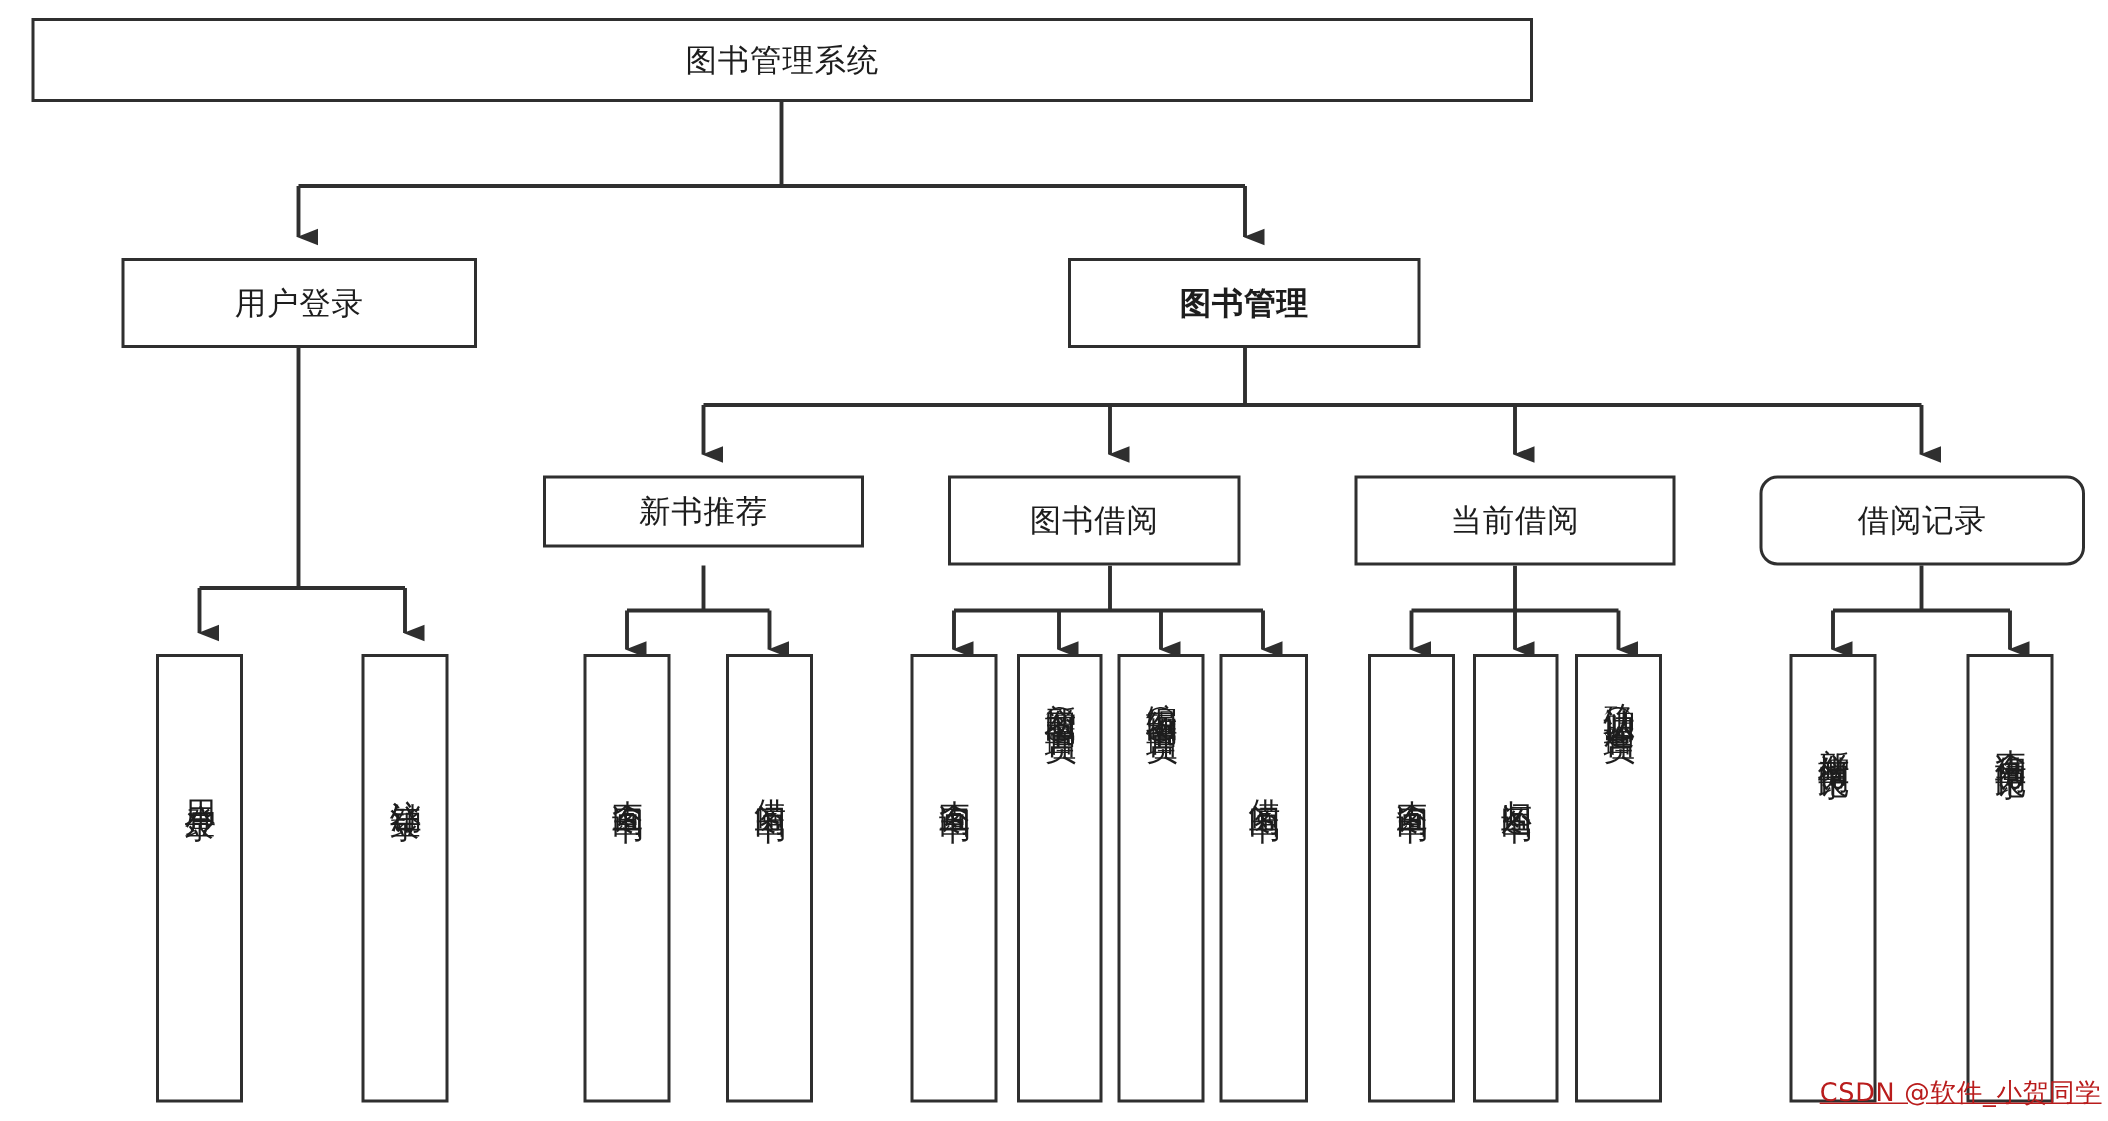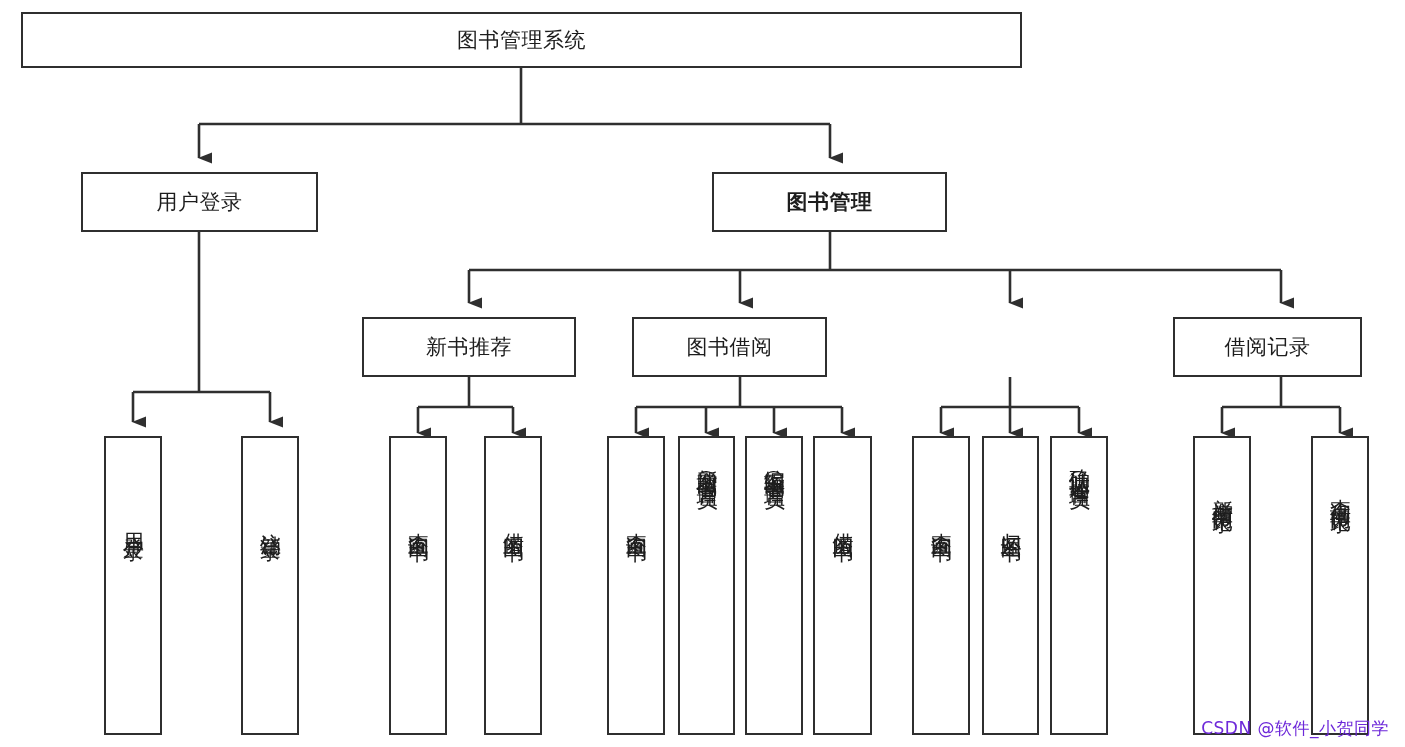--- a/index.html
+++ b/index.html
@@ -57,27 +57,28 @@
     letter-spacing: 3px;
     white-space: nowrap;
     display: block;
   }
   .node.leaf.pad-a .label { margin-top: 78px; }
   .node.leaf.pad-b .label { margin-top: 14px; }
   .node.leaf.pad-c .label { margin-top: 44px; }
 
   #watermark {
     position: absolute;
-    right: 16px;
+    right: 4px;
     bottom: 7px;
-    color: #6d28d9;
+    color: #b91c1c;
     font-size: 17px;
     letter-spacing: 0.5px;
     z-index: 5;
     white-space: nowrap;
+    text-decoration: underline;
   }
 </style>
 </head>
 <body>
 
 <div id="canvas">
 
   <svg id="edges" viewBox="0 0 1405 747" xmlns="http://www.w3.org/2000/svg">
     <defs>
       <marker id="arr" viewBox="0 0 12 14" refX="6" refY="13" markerWidth="12" markerHeight="14" orient="auto" markerUnits="userSpaceOnUse">
@@ -132,27 +133,30 @@
     <span class="label">图书管理系统</span>
   </div>
 
   <div class="node" style="left:81px; top:172px; width:237px; height:60px;">
     <span class="label">用户登录</span>
   </div>
   <div class="node" style="left:712px; top:172px; width:235px; height:60px;font-weight:bold;">
     <span class="label">图书管理</span>
   </div>
 
-  <div class="node" style="left:362px; top:317px; width:214px; height:60px;">
+  <div class="node" style="left:362px; top:317px; width:214px; height:48px;">
     <span class="label">新书推荐</span>
   </div>
   <div class="node" style="left:632px; top:317px; width:195px; height:60px;">
     <span class="label">图书借阅</span>
   </div>
-  <div class="node" style="left:1173px; top:317px; width:189px; height:60px;">
+  <div class="node" style="left:903px; top:317px; width:214px; height:60px;">
+    <span class="label">当前借阅</span>
+  </div>
+  <div class="node" style="left:1173px; top:317px; width:217px; height:60px;border-radius:12px;">
     <span class="label">借阅记录</span>
   </div>
 
   <div class="node leaf pad-a" style="left:104px; top:436px; width:58px; height:299px;">
     <span class="label">用户登录</span>
   </div>
   <div class="node leaf pad-a" style="left:241px; top:436px; width:58px; height:299px;">
     <span class="label">注销登录</span>
   </div>
 

